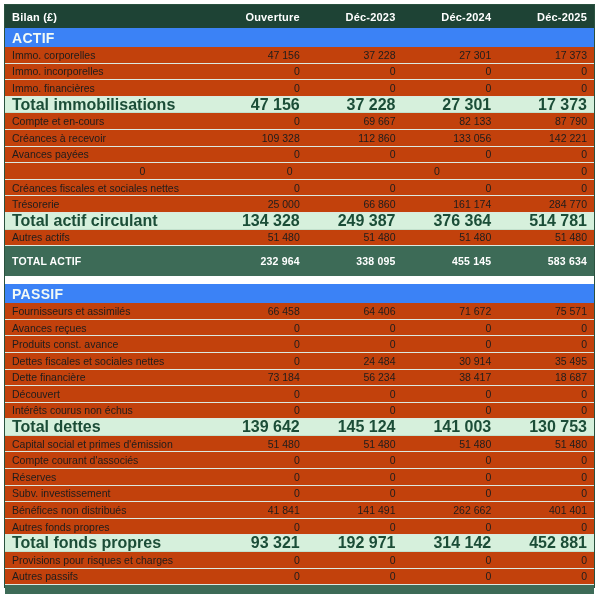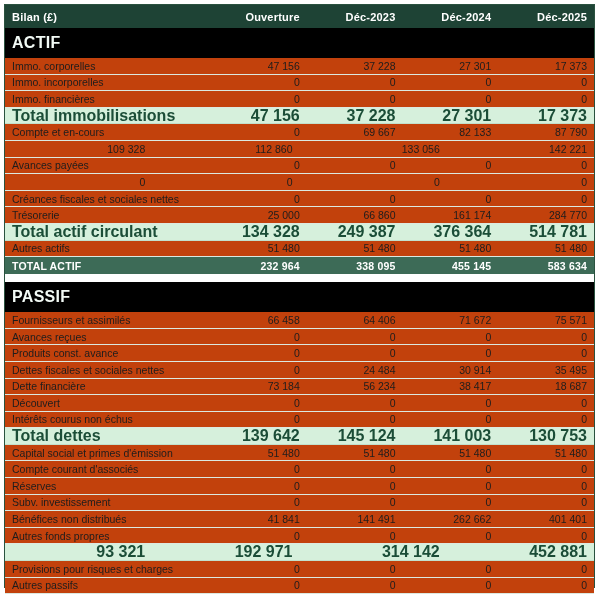--- a/index.html
+++ b/index.html
@@ -17,33 +17,33 @@
   .row { display: flex; align-items: center; box-sizing: border-box; flex: 0 0 auto; }
   .cell { box-sizing: border-box; overflow: hidden; white-space: nowrap; }
   .cell.label { flex: 0 0 206px; padding-left: 7px; text-align: left; }
   .cell.num   { flex: 1 1 0; text-align: right; padding-right: 7px; }
 
   .row.header {
     height: 23px; background: #1e4335; color: #ffffff;
     font-weight: 700; font-size: 11px; letter-spacing: .2px;
   }
   .row.section {
-    height: 30px; background: #000000; color: #f2faf5;
-    font-weight: 700; font-size: 16px; letter-spacing: .3px;
+    height: 19px; background: #3b82f6; color: #f2faf5;
+    font-weight: 700; font-size: 14px; letter-spacing: .3px;
   }
   .row.normal {
     height: 16.6px; background: #c2410c; color: #1d1d1d;
     font-size: 10.5px; border-bottom: 1px solid #dce8e0;
   }
   .row.subtotal {
     height: 16.6px; background: #d6f0dc; color: #1b4d37;
     font-weight: 700; font-size: 16px; border-bottom: 1px solid #c2e0cc;
   }
   .row.grand {
-    height: 17px; background: #3d6b57; color: #ffffff;
+    height: 30px; background: #3d6b57; color: #ffffff;
     font-weight: 700; font-size: 10.5px; letter-spacing: .2px;
   }
   .gap { height: 8px; background: #ffffff; flex: 0 0 auto; }
 </style>
 </head>
 <body>
 
 <div class="page">
   <div class="table">
     <div class="row header">
@@ -79,20 +79,21 @@
           <div class="cell num">37 228</div>
           <div class="cell num">27 301</div>
           <div class="cell num">17 373</div>
         </div><div class="row normal">
           <div class="cell label">Compte et en-cours</div>
           <div class="cell num">0</div>
           <div class="cell num">69 667</div>
           <div class="cell num">82 133</div>
           <div class="cell num">87 790</div>
         </div><div class="row normal">
+          <div class="cell label">Créances à recevoir</div>
           <div class="cell num">109 328</div>
           <div class="cell num">112 860</div>
           <div class="cell num">133 056</div>
           <div class="cell num">142 221</div>
         </div><div class="row normal">
           <div class="cell label">Avances payées</div>
           <div class="cell num">0</div>
           <div class="cell num">0</div>
           <div class="cell num">0</div>
           <div class="cell num">0</div>
@@ -211,20 +212,21 @@
           <div class="cell num">141 491</div>
           <div class="cell num">262 662</div>
           <div class="cell num">401 401</div>
         </div><div class="row normal">
           <div class="cell label">Autres fonds propres</div>
           <div class="cell num">0</div>
           <div class="cell num">0</div>
           <div class="cell num">0</div>
           <div class="cell num">0</div>
         </div><div class="row subtotal">
+          <div class="cell label">Total fonds propres</div>
           <div class="cell num">93 321</div>
           <div class="cell num">192 971</div>
           <div class="cell num">314 142</div>
           <div class="cell num">452 881</div>
         </div><div class="row normal">
           <div class="cell label">Provisions pour risques et charges</div>
           <div class="cell num">0</div>
           <div class="cell num">0</div>
           <div class="cell num">0</div>
           <div class="cell num">0</div>

